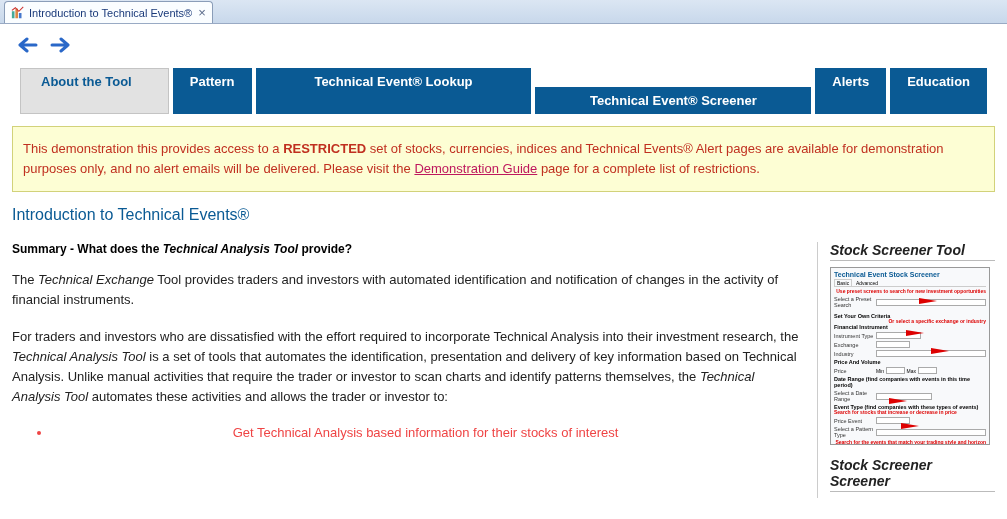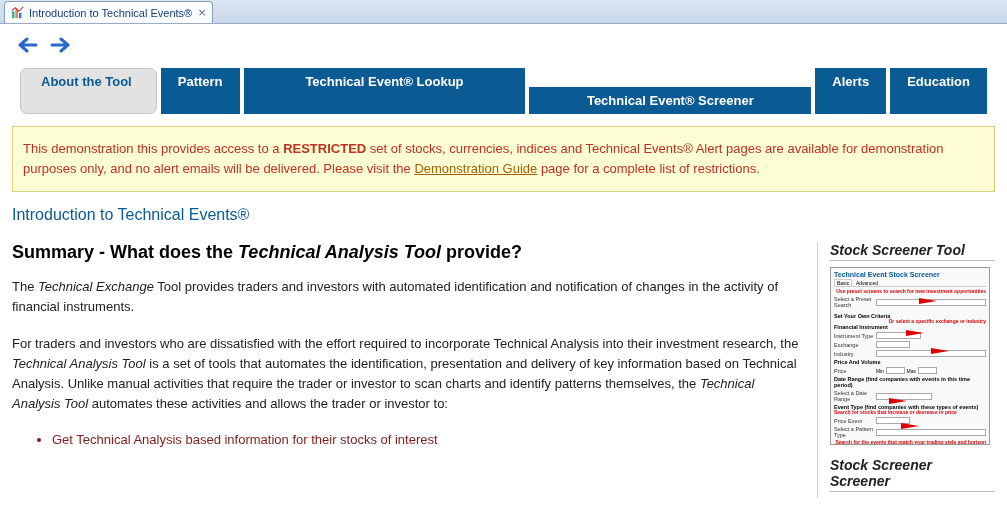--- a/index.html
+++ b/index.html
@@ -69,32 +69,32 @@
       cursor: pointer;
       white-space: nowrap;
     }
     .main-tab.active {
       background: #e2e2e2;
       color: #0a5a94;
       border: 1px solid #c4c4c4;
     }
     .main-tab.lookup { flex: 1.4; }
     .main-tab.screener { flex: 1.4; margin-top: 19px; }
-    .main-tab.about { padding-left: 20px; padding-right: 24px; border-radius: 7px;}
+    .main-tab.about { padding-left: 20px; padding-right: 36px;}
     .notice {
       margin: 0 12px 14px 12px;
       background: #fdfed4;
       border: 1px solid #d2d27a;
       padding: 12px 10px;
       color: #c03020;
       font-size: 13px;
       line-height: 1.55;
     }
     .notice strong { font-weight: bold; }
-    .notice a { color: #a16207; text-decoration: underline; }
+    .notice a { color: #be185d; text-decoration: underline; }
     .page-body {
       padding: 0 12px;
     }
     .page-title {
       color: #0a5a94;
       font-size: 16px;
       font-weight: normal;
       margin-bottom: 18px;
     }
     .two-col {
@@ -102,37 +102,38 @@
       gap: 18px;
     }
     .left-col { flex: 1; }
     .right-col {
       width: 178px;
       border-left: 1px solid #ccc;
       padding-left: 12px;
     }
     .summary-h {
       font-weight: bold;
-      font-size: 18px;
+      font-size: 12px;
       margin-bottom: 14px;
     }
     .summary-h em { font-style: italic; }
     .para {
       font-size: 13px;
       line-height: 1.55;
       margin-bottom: 16px;
       color: #222;
     }
     .para em { font-style: italic; }
     .bullets { padding-left: 40px; }
     .bullets li {
       font-size: 13px;
       line-height: 1.5;
-      color: #7f1d1d;
+      color: #ef4444;
       margin-bottom: 6px;
+      text-align: center;
     }
     .side-h {
       font-style: italic;
       font-weight: bold;
       font-size: 14px;
       color: #222;
       margin-bottom: 6px;
       border-bottom: 1px solid #bbb;
       padding-bottom: 2px;
     }

